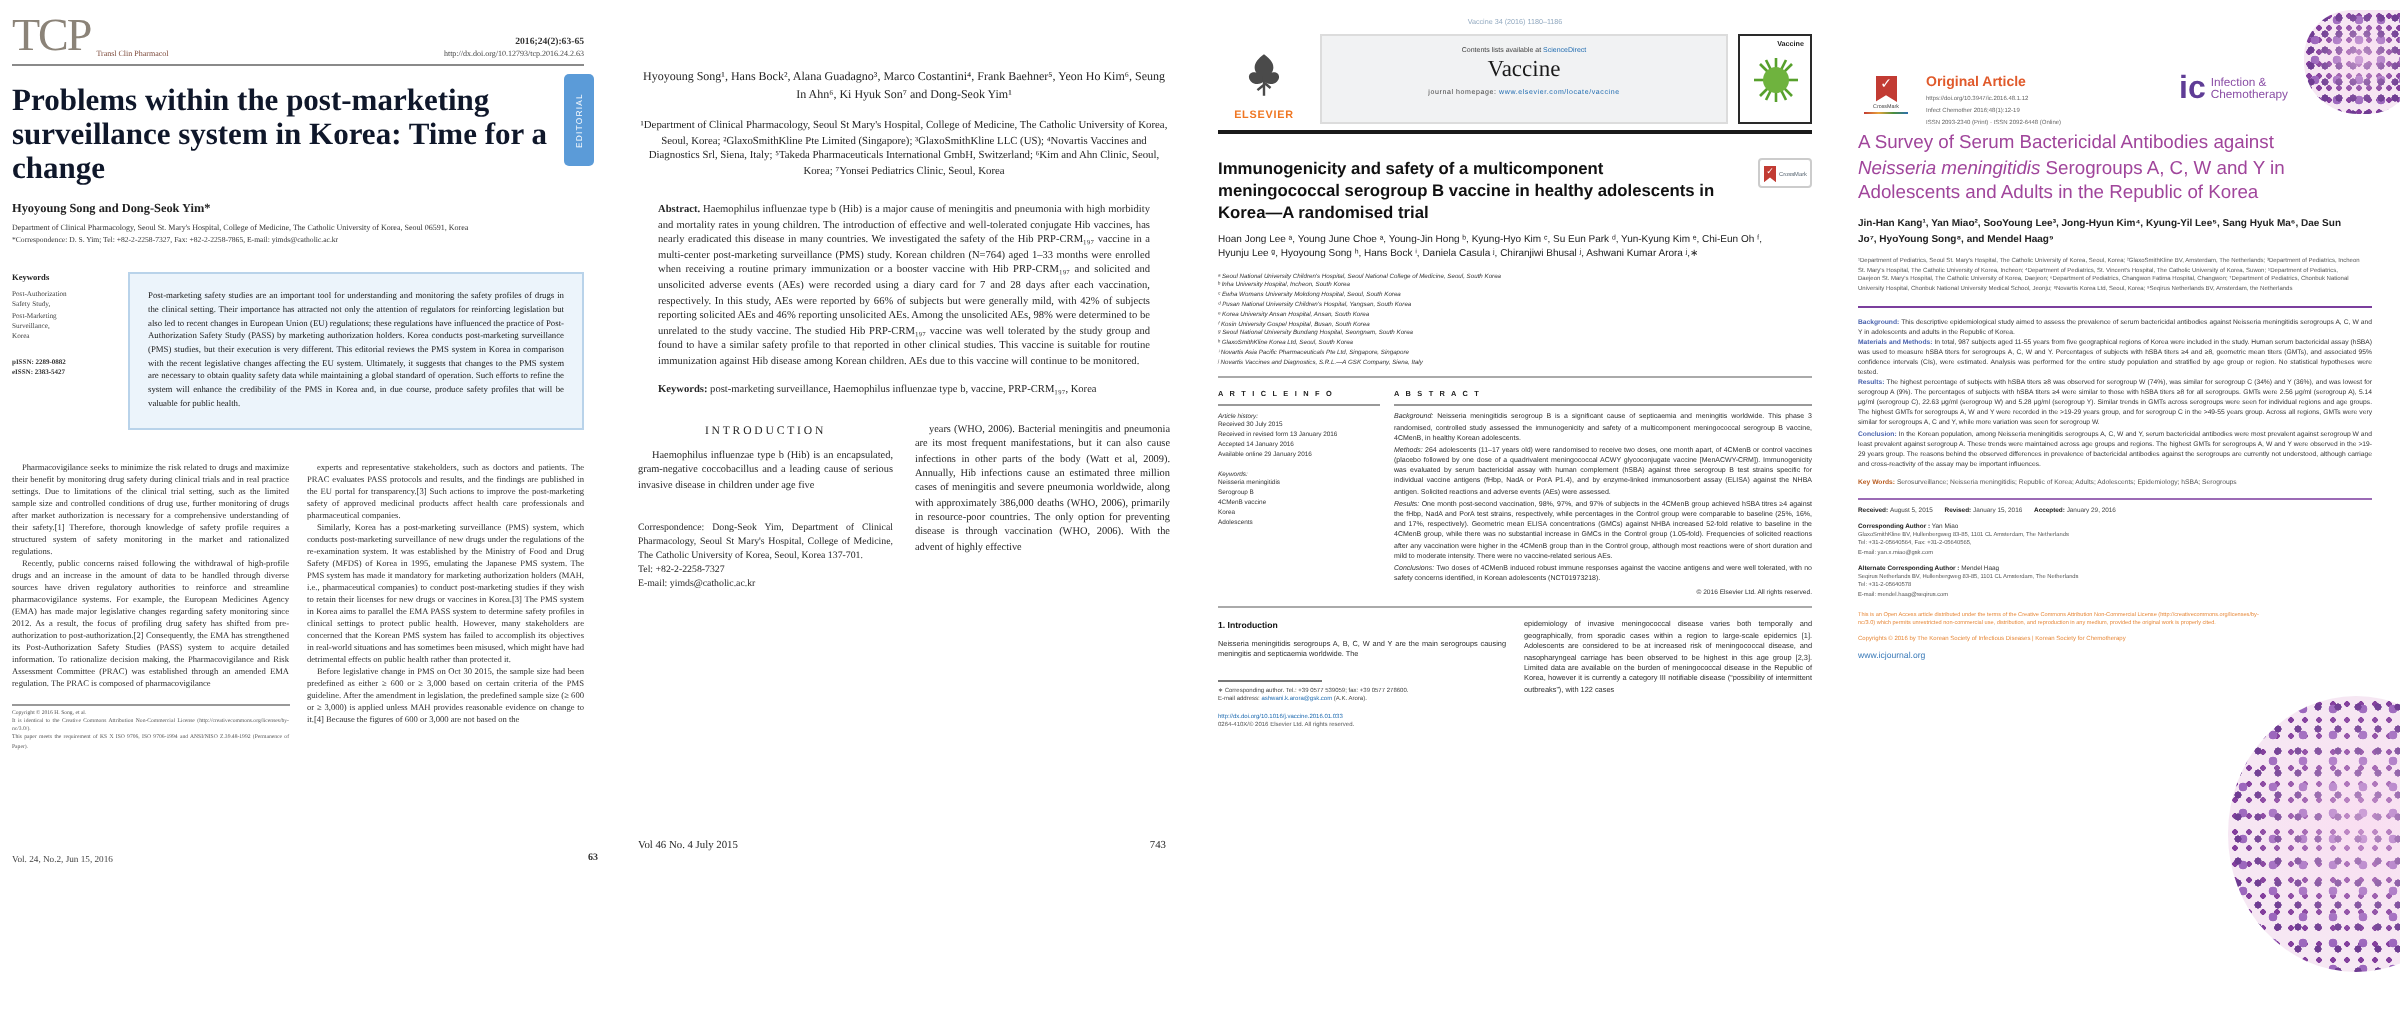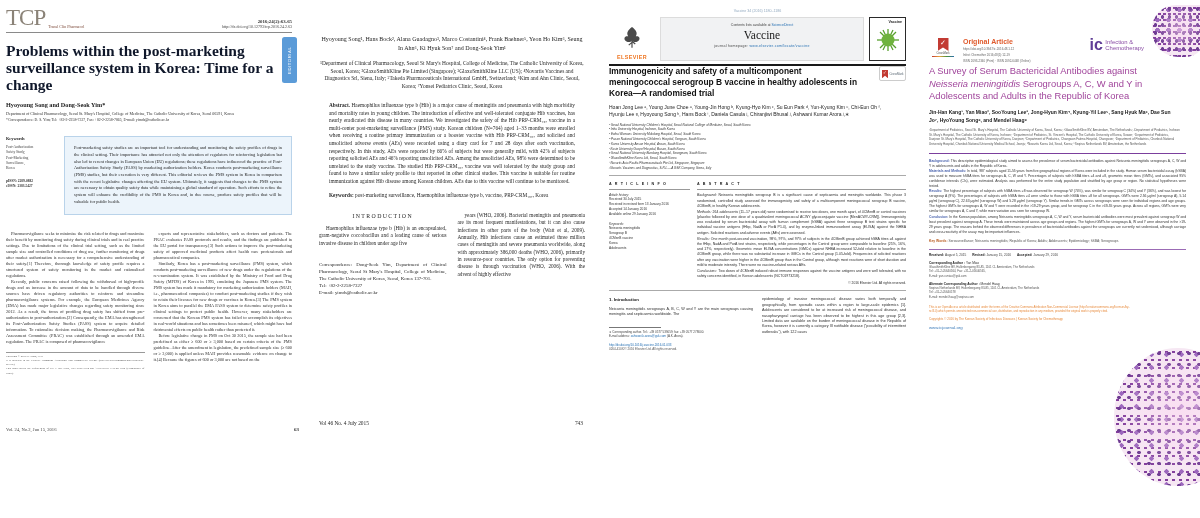--- a/index.html
+++ b/index.html
@@ -69,21 +69,21 @@
   .sd-box { flex:1; background:#f1f2f3; border:0.5px solid #dcdcdc; text-align:center; padding:5px 2px 4px; }
   .sd-l1 { font-size:3.5px; color:#444; }
   .sd-l1 .lnk { color:#1f6bb0; }
   .sd-jt { font-family:"Liberation Serif", serif; font-size:11.5px; color:#1a1a1a; margin:2px 0 3px; }
   .sd-l2 { font-size:3.5px; color:#444; letter-spacing:0.3px; }
   .sd-l2 .lnk { color:#1f6bb0; }
   .cover { width:37px; border:1.5px solid #2a2a2a; background:#fff; display:flex; flex-direction:column;
            align-items:center; padding:2px 1px; }
   .cover-t { font-size:3.6px; font-weight:bold; color:#222; align-self:flex-end; margin-right:2px; }
   .p3-black { height:2.4px; background:#1a1a1a; margin-top:3px; }
-  .p3-trow { display:flex; justify-content:space-between; gap:6px; margin-top:0; }
+  .p3-trow { display:flex; justify-content:space-between; gap:6px; margin-top:12px; }
   .p3-title { font-size:8.4px; line-height:1.26; font-weight:bold; color:#111; width:252px; }
   .cm-pill { width:27px; height:15px; border:0.5px solid #ccc; border-radius:2px; display:flex;
              align-items:center; gap:1.5px; padding:1px 2px; flex:none; align-self:flex-start; }
   .cm-badge { width:6px; height:8.5px; background:#c23b33; color:#fff; font-size:4.5px; line-height:6.5px;
               text-align:center; clip-path:polygon(0 0,100% 0,100% 100%,50% 72%,0 100%); flex:none; }
   .cm-word { font-size:2.9px; color:#55636f; }
   .p3-auth { margin-top:6px; font-size:5px; line-height:1.45; color:#222; width:96%; }
   .p3-affils { margin-top:4px; font-size:3.1px; font-style:italic; color:#333; line-height:1.55; }
   .p3-rule { border-top:0.6px solid #aaa; margin-top:5px; }
   .p3-grid { display:flex; margin-top:4px; }

